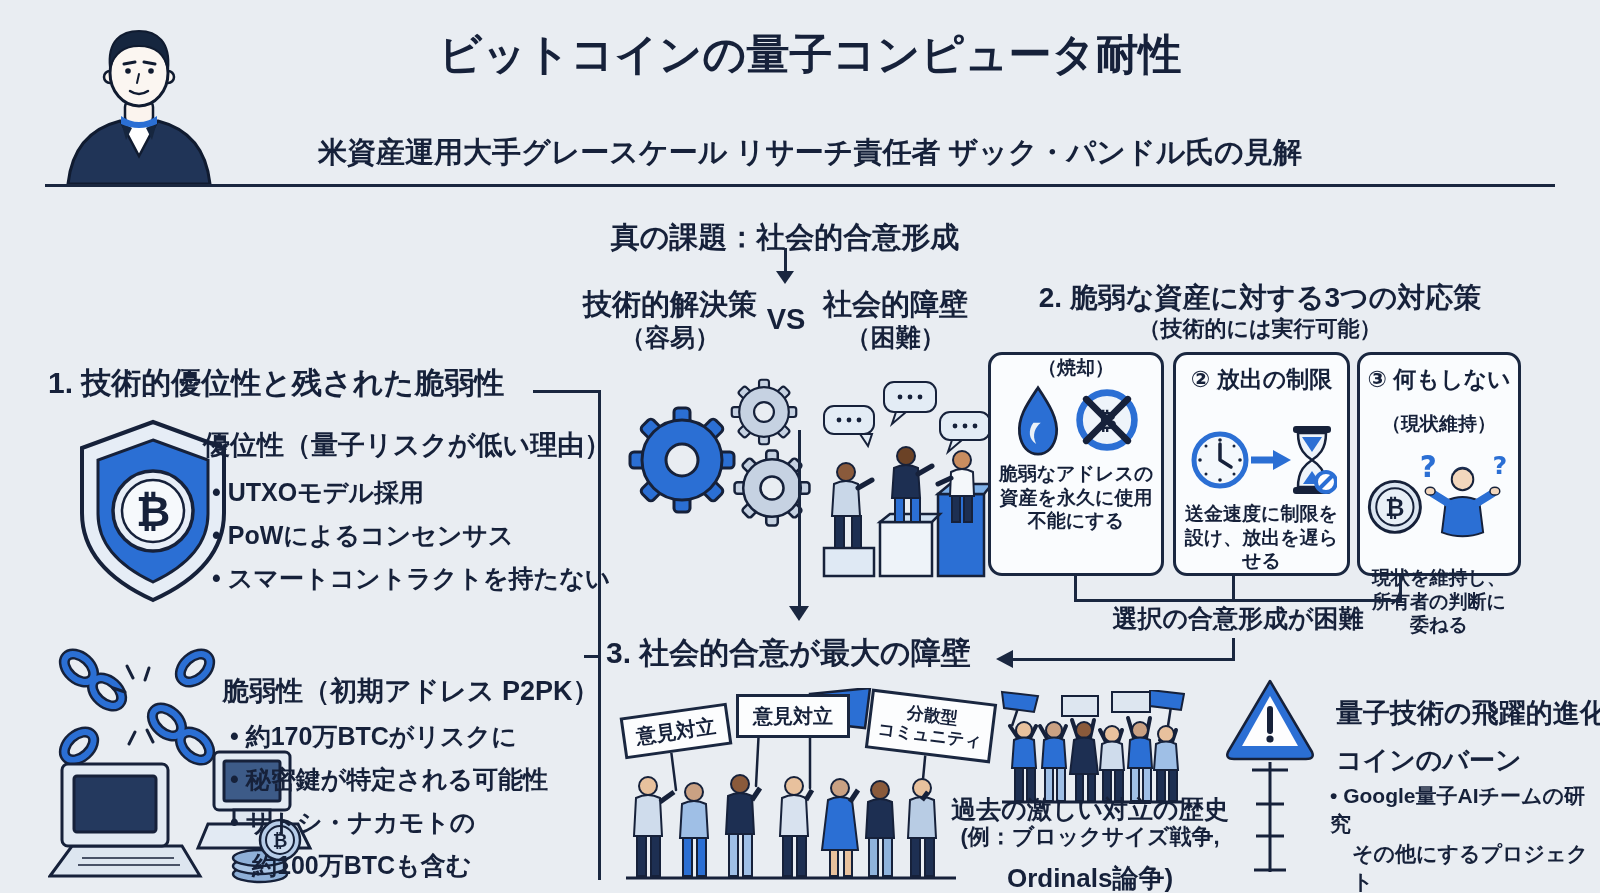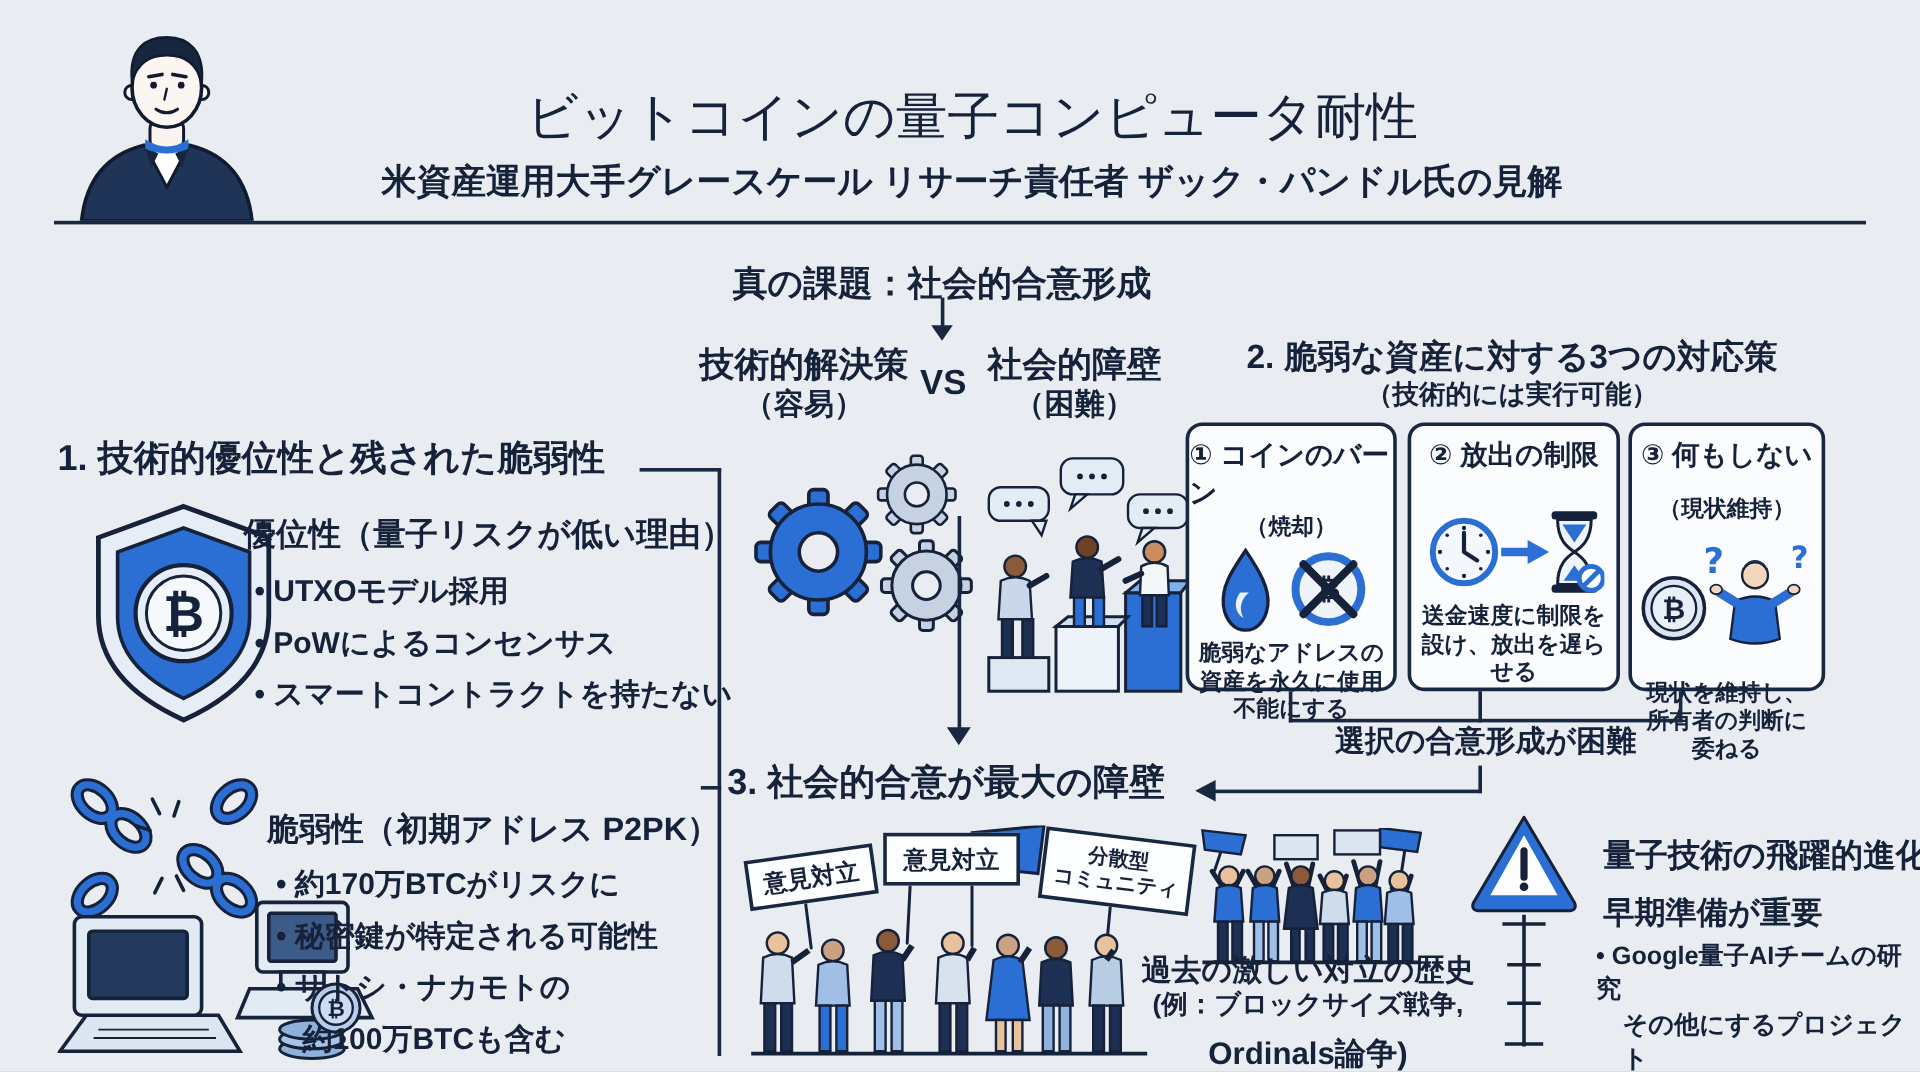--- a/index.html
+++ b/index.html
@@ -48,21 +48,21 @@
     <ellipse cx="81" cy="53" rx="29" ry="33" fill="#fbf6f1" stroke="#101b30" stroke-width="3"></ellipse>
     <path d="M52,48 C49,20 64,11 81,11 C99,11 113,22 110,50 C107,34 97,26 81,26 C66,26 56,34 52,48 Z" fill="#16263f" stroke="#101b30" stroke-width="2"></path>
     <path d="M66,44 L77,42" stroke="#101b30" stroke-width="3" stroke-linecap="round"></path>
     <path d="M86,42 L97,44" stroke="#101b30" stroke-width="3" stroke-linecap="round"></path>
     <circle cx="70" cy="51" r="2.8" fill="#101b30"></circle>
       <circle cx="93" cy="51" r="2.8" fill="#101b30"></circle>
     <path d="M81,54 L79,63" stroke="#101b30" stroke-width="2" stroke-linecap="round"></path>
     <path d="M72,71 Q81,77 90,71" stroke="#101b30" stroke-width="2.5" fill="none" stroke-linecap="round"></path>
   </svg>
 
-  <div class="t ctr" style="left:230px;top:30px;width:1160px;font-size:43px;font-weight:400;margin-top:44px;">ビットコインの量子コンピュータ耐性</div>
+  <div class="t ctr" style="left:230px;top:30px;width:1160px;font-size:43px;font-weight:700;">ビットコインの量子コンピュータ耐性</div>
   <div class="t ctr" style="left:230px;top:136px;width:1160px;font-size:29px;font-weight:800;">米資産運用大手グレースケール リサーチ責任者 ザック・パンドル氏の見解</div>
   <div class="line" style="left:45px;top:184px;width:1510px;height:3px;"></div>
 
   <div class="t ctr" style="left:585px;top:209px;width:400px;font-size:29px;font-weight:800;margin-top:12px;">真の課題：社会的合意形成</div>
   <div class="line" style="left:784px;top:248px;width:3px;height:24px;"></div>
   <div class="tri" style="left:776px;top:271px;border-left:9.5px solid transparent;border-right:9.5px solid transparent;border-top:13px solid #1a2740;"></div>
 
   <div class="t ctr" style="left:570px;top:288px;width:200px;font-size:29px;font-weight:800;">技術的解決策</div>
   <div class="t ctr" style="left:570px;top:323px;width:200px;font-size:25px;">（容易）</div>
   <div class="t ctr" style="left:757px;top:303px;width:58px;font-size:29px;font-weight:800;">VS</div>
@@ -249,21 +249,20 @@
     <li class="bullet">約170万BTCがリスクに</li>
     <li class="bullet">秘密鍵が特定される可能性</li>
     <li class="bullet">サトシ・ナカモトの</li>
     <li class="cont">約100万BTCも含む</li>
   </ul>
 
   <div class="t ctr" style="left:995px;top:282px;width:530px;font-size:28px;font-weight:800;">2. 脆弱な資産に対する3つの対応策</div>
   <div class="t ctr" style="left:995px;top:316px;width:530px;font-size:22px;font-weight:800;">（技術的には実行可能）</div>
 
   <div class="box" style="left:988px;top:352px;width:176px;height:224px;">
-    <div class="bt">① コインのバーン</div>
     <div class="bs">（焼却）</div>
     <div class="bicons">
       <svg width="56" height="72" viewBox="0 0 60 78">
         <path d="M30,4 C18,22 8,36 10,54 C12,68 20,76 30,76 C40,76 48,68 50,54 C52,38 42,22 30,4 Z" fill="#2b6fd4" stroke="#16213a" stroke-width="3"></path>
         <path d="M25,42 C19,50 20,60 28,65 C23,55 27,47 33,42 Z" fill="#eaf1f8"></path>
       </svg>
       <svg width="70" height="70" viewBox="0 0 74 74">
         <circle cx="37" cy="37" r="29" fill="#eef4fa" stroke="#2b6fd4" stroke-width="7"></circle>
         <text x="37" y="46" text-anchor="middle" font-size="26" font-weight="bold" fill="#16213a" font-family="'DejaVu Sans',sans-serif">₿</text>
         <path d="M15,15 L59,59 M59,15 L15,59" stroke="#16213a" stroke-width="7" stroke-linecap="round"></path>
@@ -449,20 +448,20 @@
   </svg>
   <svg style="position:absolute;left:1244px;top:762px" width="52" height="116" viewBox="0 0 52 116">
     <line x1="26" y1="0" x2="26" y2="110" stroke="#16213a" stroke-width="3"></line>
     <line x1="8" y1="8" x2="44" y2="8" stroke="#16213a" stroke-width="3"></line>
     <line x1="12" y1="42" x2="40" y2="42" stroke="#16213a" stroke-width="3"></line>
     <line x1="12" y1="74" x2="40" y2="74" stroke="#16213a" stroke-width="3"></line>
     <line x1="10" y1="108" x2="42" y2="108" stroke="#16213a" stroke-width="3"></line>
   </svg>
 
   <div class="t" style="left:1336px;top:698px;font-size:27px;font-weight:800;">量子技術の飛躍的進化</div>
-  <div class="t" style="left:1336px;top:746px;font-size:26px;font-weight:800;">早期準備が重要</div>
+  <div class="t" style="left:1336px;top:746px;font-size:26px;font-weight:800;">コインのバーン</div>
   <ul class="blist" style="position:absolute;left:1330px;top:782px;font-size:21px;">
     <li class="bullet" style="margin-bottom:2px;">Google量子AIチームの研究</li>
     <li class="cont" style="margin-bottom:6px;">その他にするプロジェクト</li>
 
   </ul>
 
 </div>
 
 </body></html>

